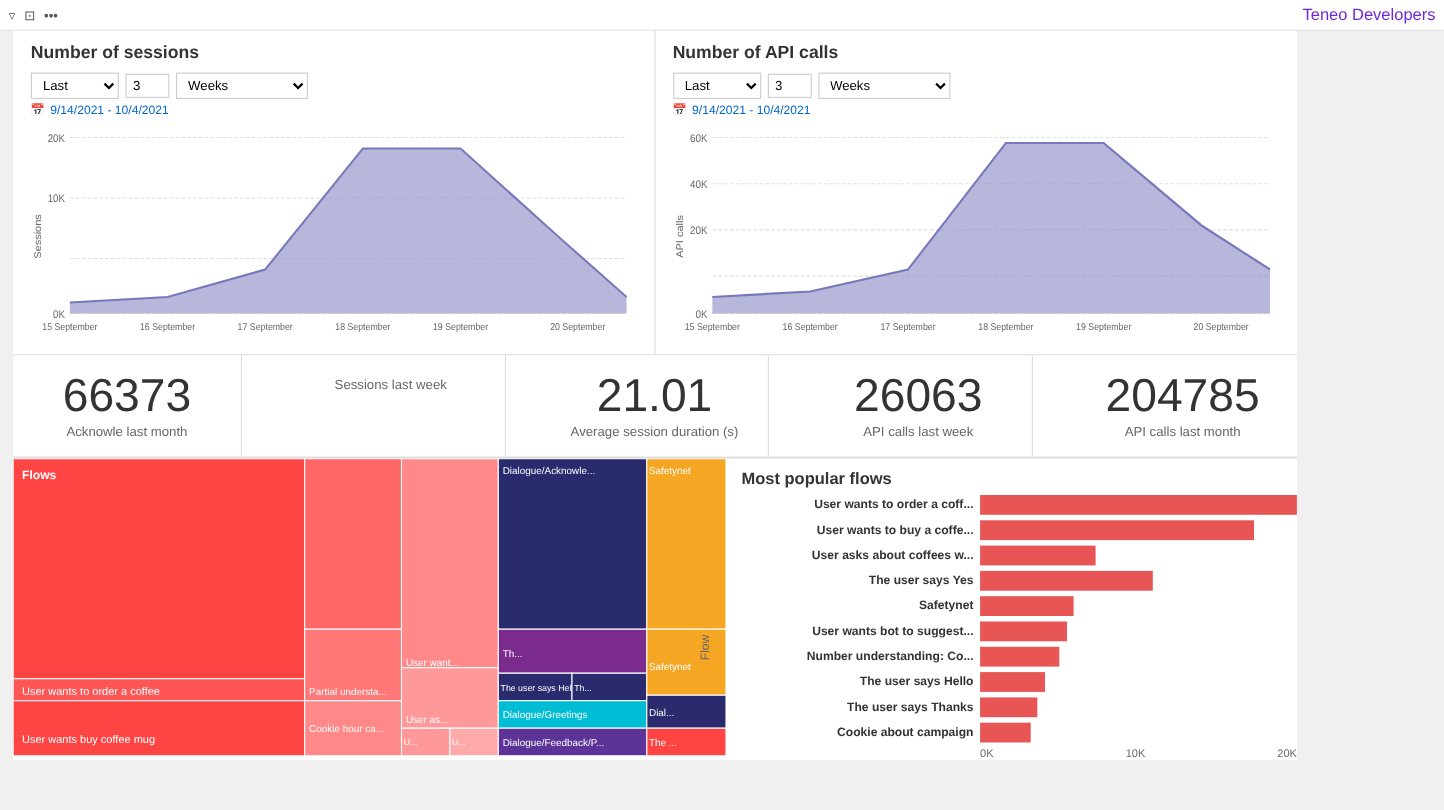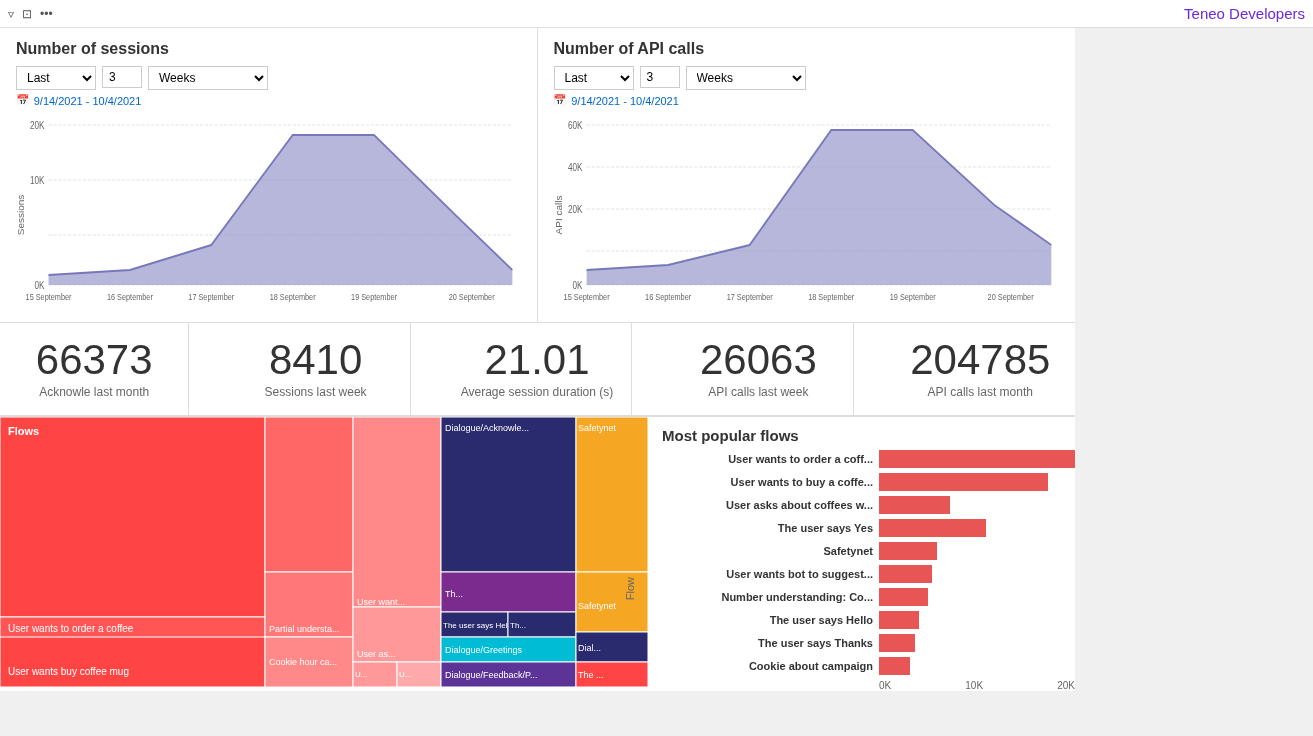--- a/index.html
+++ b/index.html
@@ -5,28 +5,28 @@
     * { box-sizing: border-box; margin: 0; padding: 0; }
     body { font-family: 'Segoe UI', Arial, sans-serif; background: #f0f0f0; font-size: 12px; color: #333; width: 1313px; height: 736px; overflow: hidden; }
 
     .top-bar {
       display: flex; justify-content: flex-end; align-items: center;
       padding: 4px 8px; background: #fff; border-bottom: 1px solid #ddd; height: 28px;
     }
     .top-bar-icons { display: flex; gap: 8px; margin-right: auto; }
     .top-bar-link { color: #6d28d9; text-decoration: none; font-size: 15px; }
 
-    .dashboard { display: grid; grid-template-rows: auto auto auto; width: 1075px; }
+    .dashboard { display: grid; grid-template-rows: auto auto auto; width: 1167px; margin-left: 12px; }
 
     
     .charts-row { display: grid; grid-template-columns: 1fr 1fr; background: #fff; border-bottom: 1px solid #ddd; }
     .chart-panel { padding: 12px 16px; border-right: 1px solid #ddd; }
     .chart-panel:last-child { border-right: none; }
     .chart-title { font-size: 16px; font-weight: 600; margin-bottom: 8px; }
-    .chart-controls { display: flex; align-items: flex-start; gap: 6px; margin-bottom: 4px; }
+    .chart-controls { display: flex; align-items: center; gap: 6px; margin-bottom: 4px; }
     .chart-select { border: 1px solid #ccc; padding: 3px 6px; font-size: 12px; background: #fff; appearance: auto; min-width: 80px; }
     .chart-num-input { border: 1px solid #ccc; padding: 3px 6px; font-size: 12px; width: 40px; }
     .chart-date { color: #0066cc; font-size: 11px; margin-bottom: 8px; display: flex; align-items: center; gap: 4px; }
     .chart-container { position: relative; height: 195px; }
 
     .svg-chart { width: 100%; height: 100%; }
 
     
     .stats-row { display: grid; grid-template-columns: 1fr 1fr 1fr 1fr 1fr; background: #fff; border-bottom: 2px solid #ddd; gap: 32px; }
     .stat-card { padding: 16px 12px; text-align: center; border-right: 1px solid #ddd; }
@@ -155,21 +155,20 @@
     </div>
 
   </div>
 
   <div class="stats-row">
     <div class="stat-card">
       <div class="stat-number">66373</div>
       <div class="stat-label">Acknowle last month</div>
     </div>
     <div class="stat-card">
-      <div class="stat-number">8410</div>
       <div class="stat-label">Sessions last week</div>
     </div>
     <div class="stat-card">
       <div class="stat-number">21.01</div>
       <div class="stat-label">Average session duration (s)</div>
     </div>
     <div class="stat-card">
       <div class="stat-number">26063</div>
       <div class="stat-label">API calls last week</div>
     </div>

